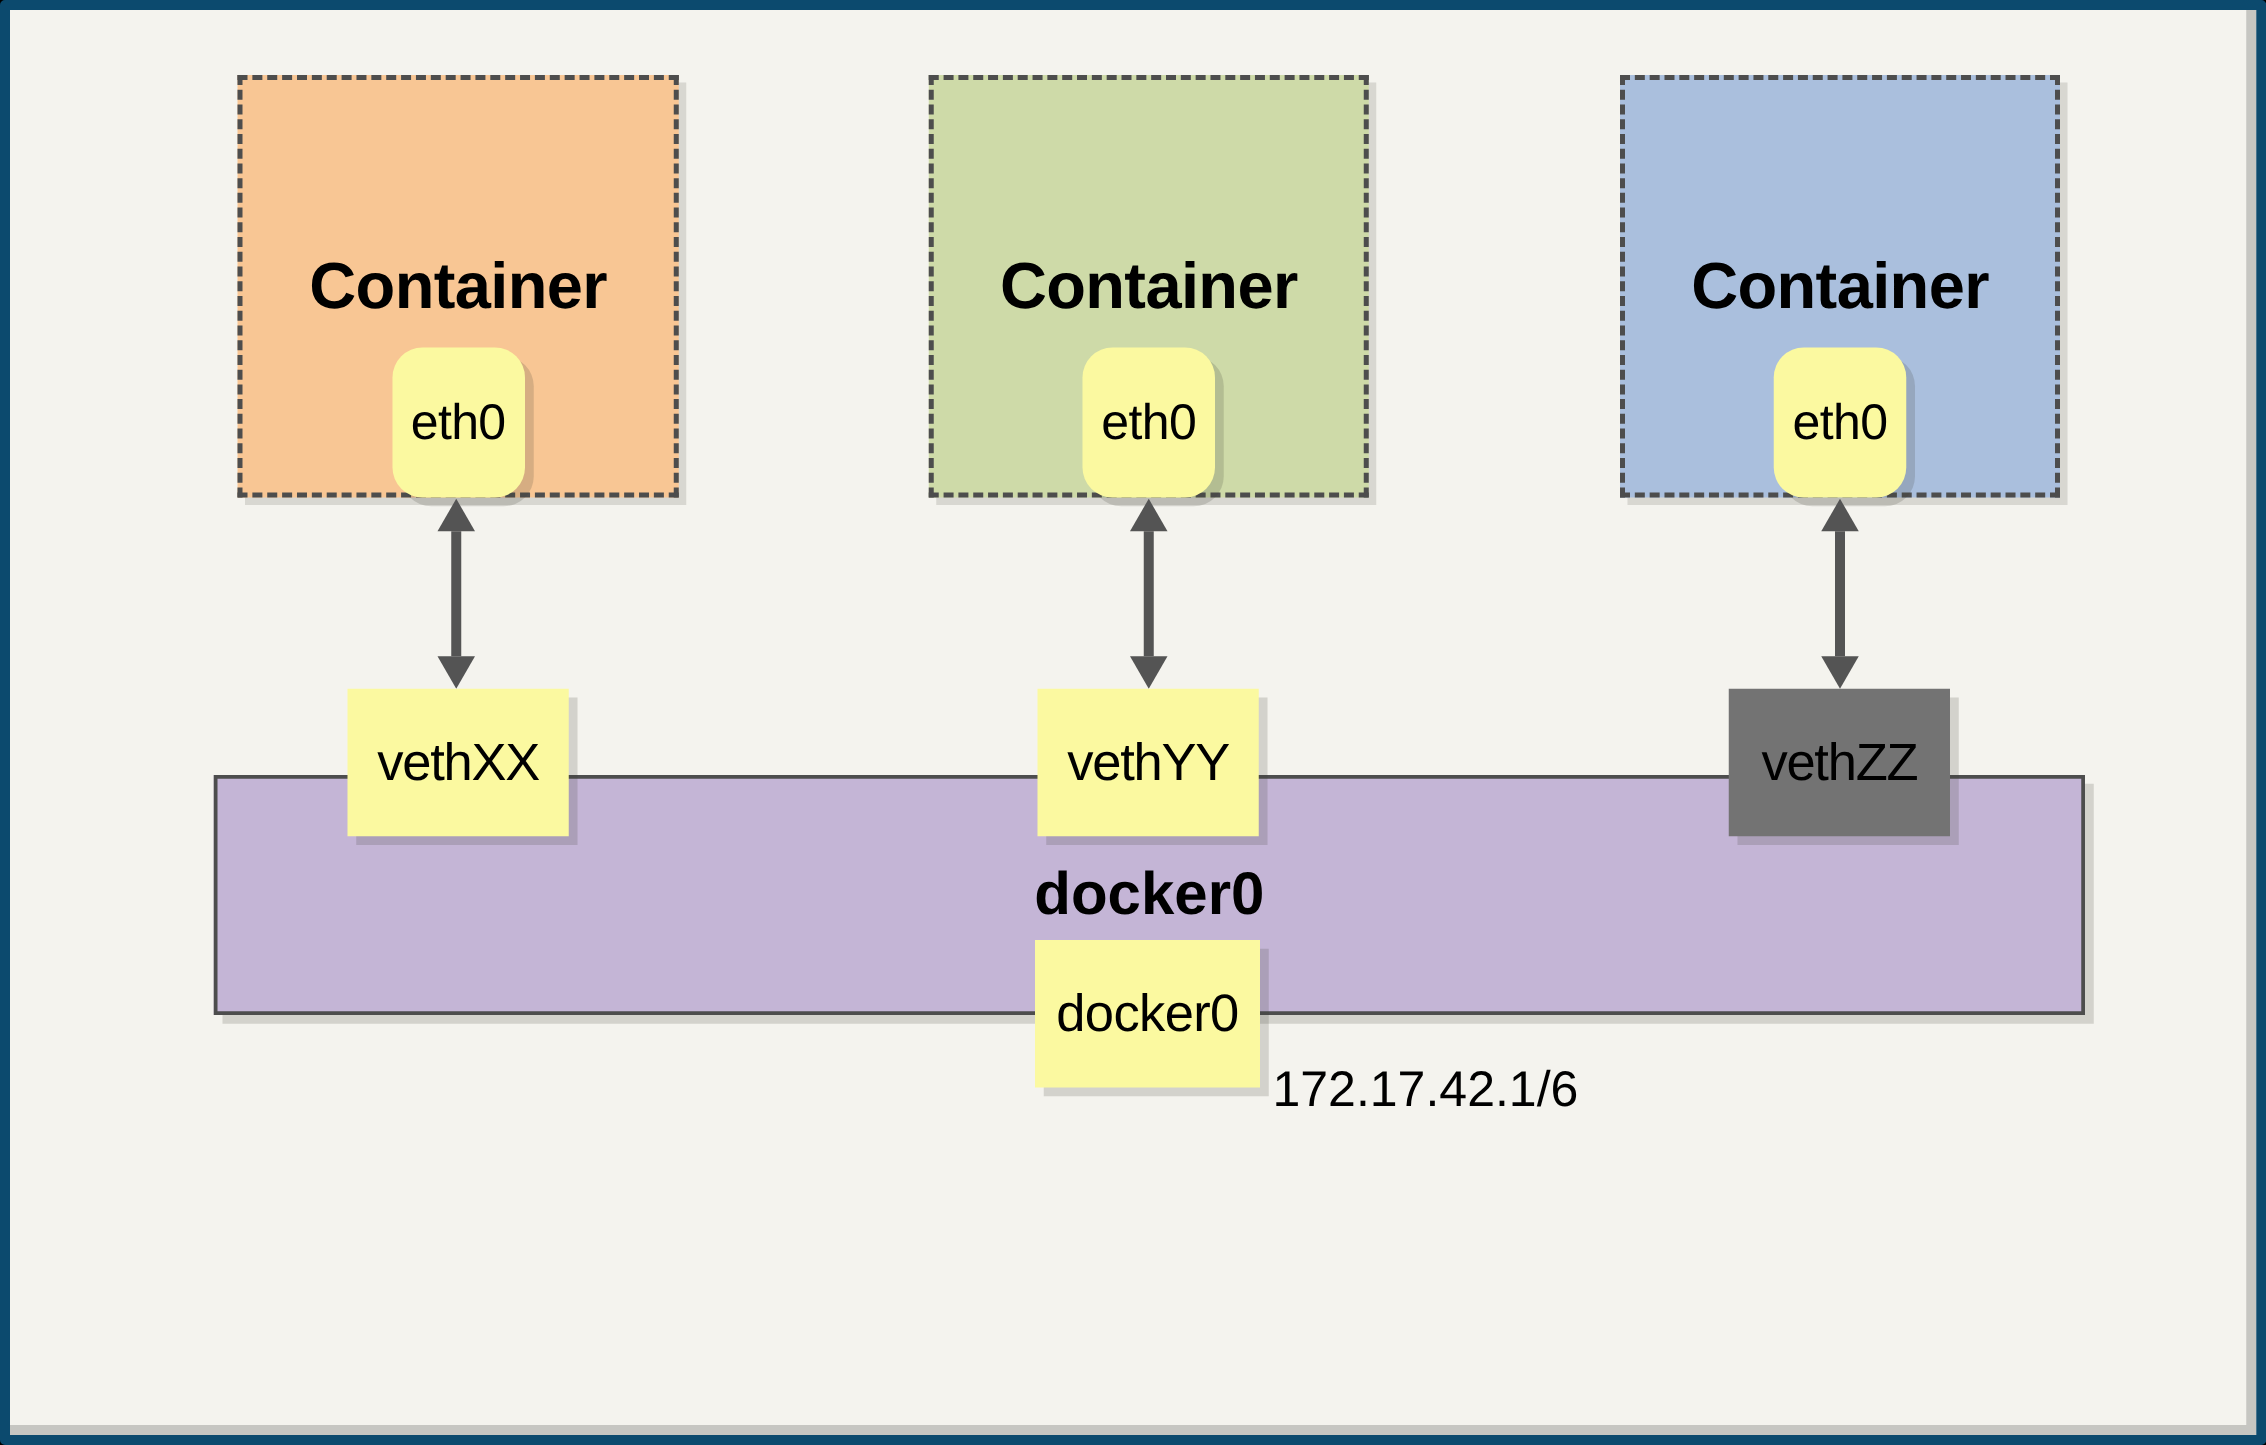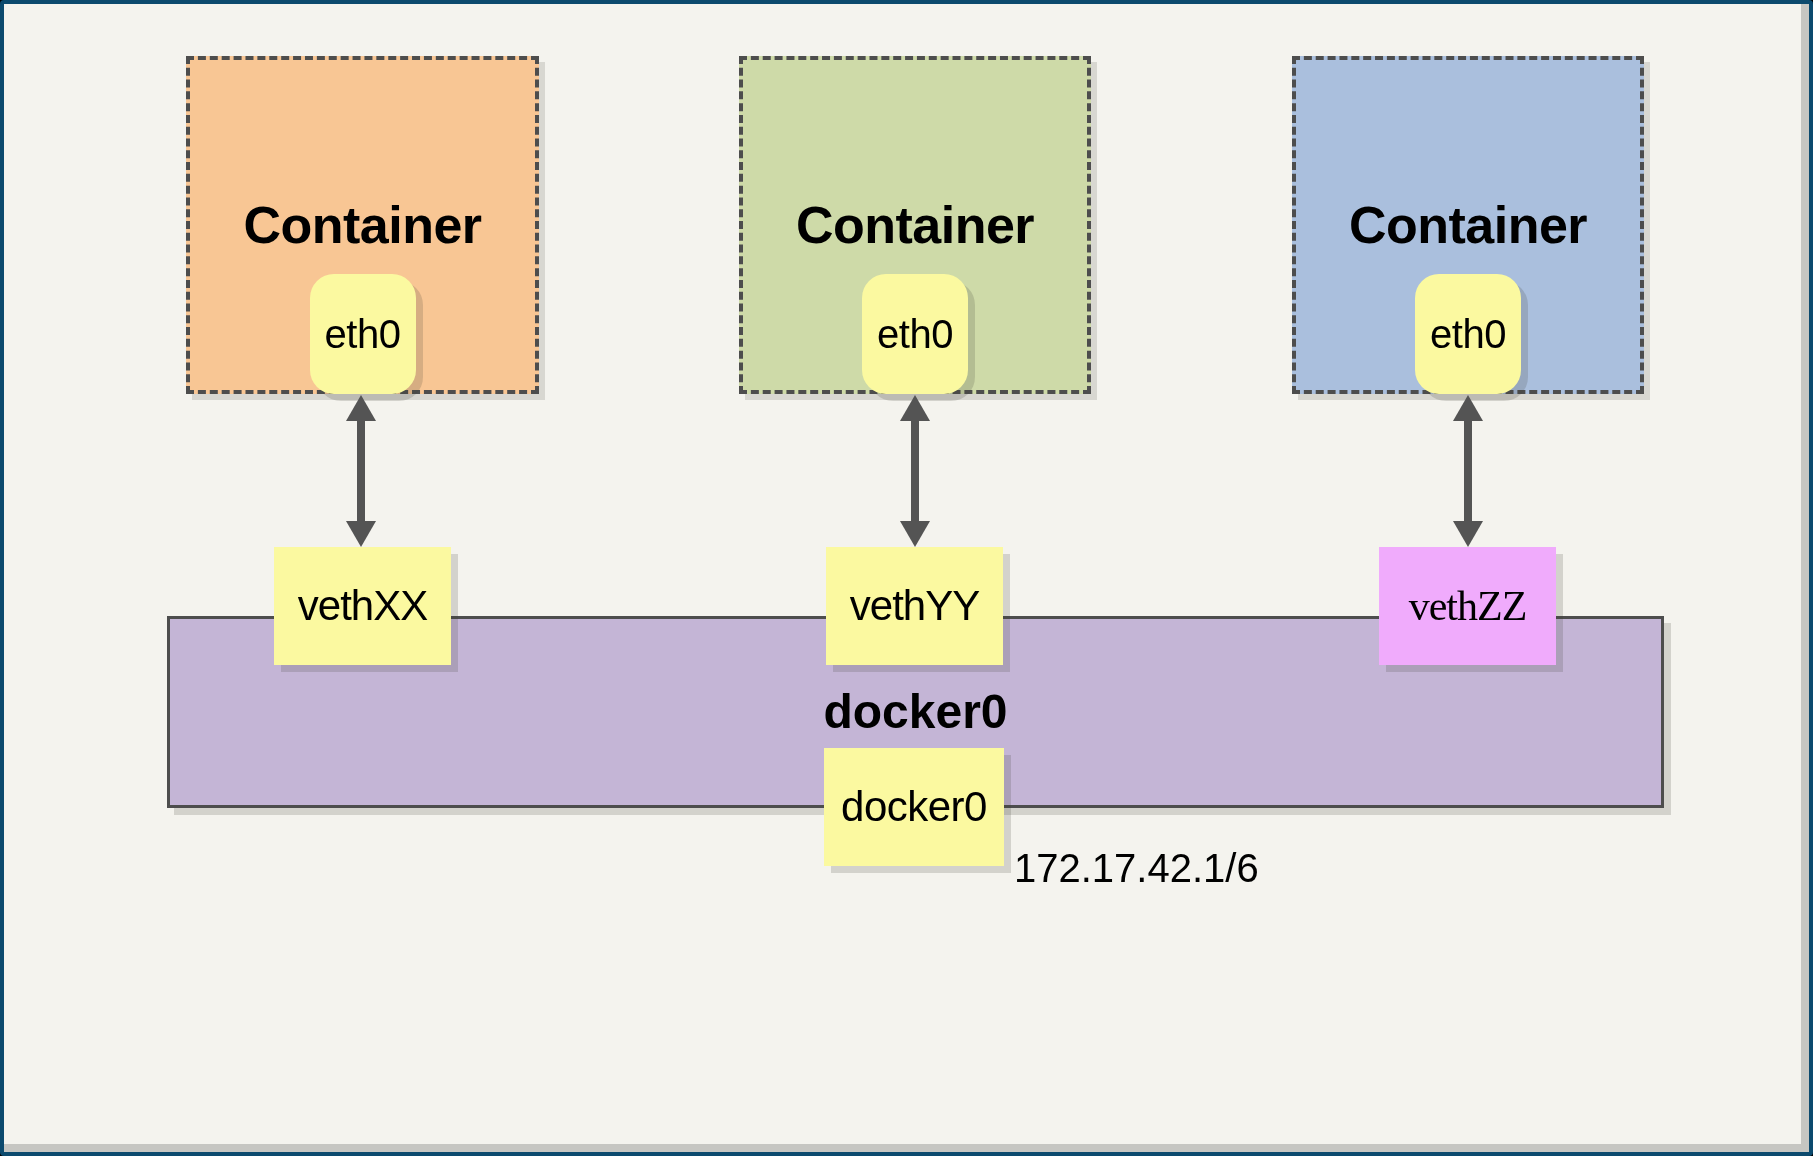--- a/index.html
+++ b/index.html
@@ -3,21 +3,21 @@
 <meta charset="utf-8">
 <style>
   html, body { margin: 0; padding: 0; background: #000; }
   * { box-sizing: border-box; }
 
   .frame {
     position: relative;
     width: 1813px;
     height: 1156px;
     background: #f4f3ee;
-    border: 4px solid #0c4a6e;
+    border: 8px solid #0c4a6e;
     border-radius: 4px;
     box-shadow: inset -8px -8px 0 #c6c6c2;
     overflow: hidden;
     font-family: "Liberation Sans", sans-serif;
     color: #000;
   }
 
   
   .container-box {
     position: absolute;
@@ -196,21 +196,21 @@
   <div class="bridge-bar" style="background-color: rgb(196, 181, 214);">
     <div class="bridge-label">docker0</div>
   </div>
 
   <div class="veth-box note v2" style="background-color: rgb(251, 249, 160);">
     <span>vethYY</span>
   </div>
   <div class="veth-box note v1" style="background-color: rgb(251, 249, 160);">
     <span>vethXX</span>
   </div>
-  <div class="veth-box note v3" style="background-color: #f0abfc; font-family: Liberation Serif, serif;">
+  <div class="veth-box note v3" style="background-color: #737373;">
     <span>vethZZ</span>
   </div>
 
   <div class="docker0-box note" style="background-color: rgb(251, 249, 160);">
     <span>docker0</span>
   </div>
   <div class="ip-text">172.17.42.1/6</div>
 
 
 </div>

